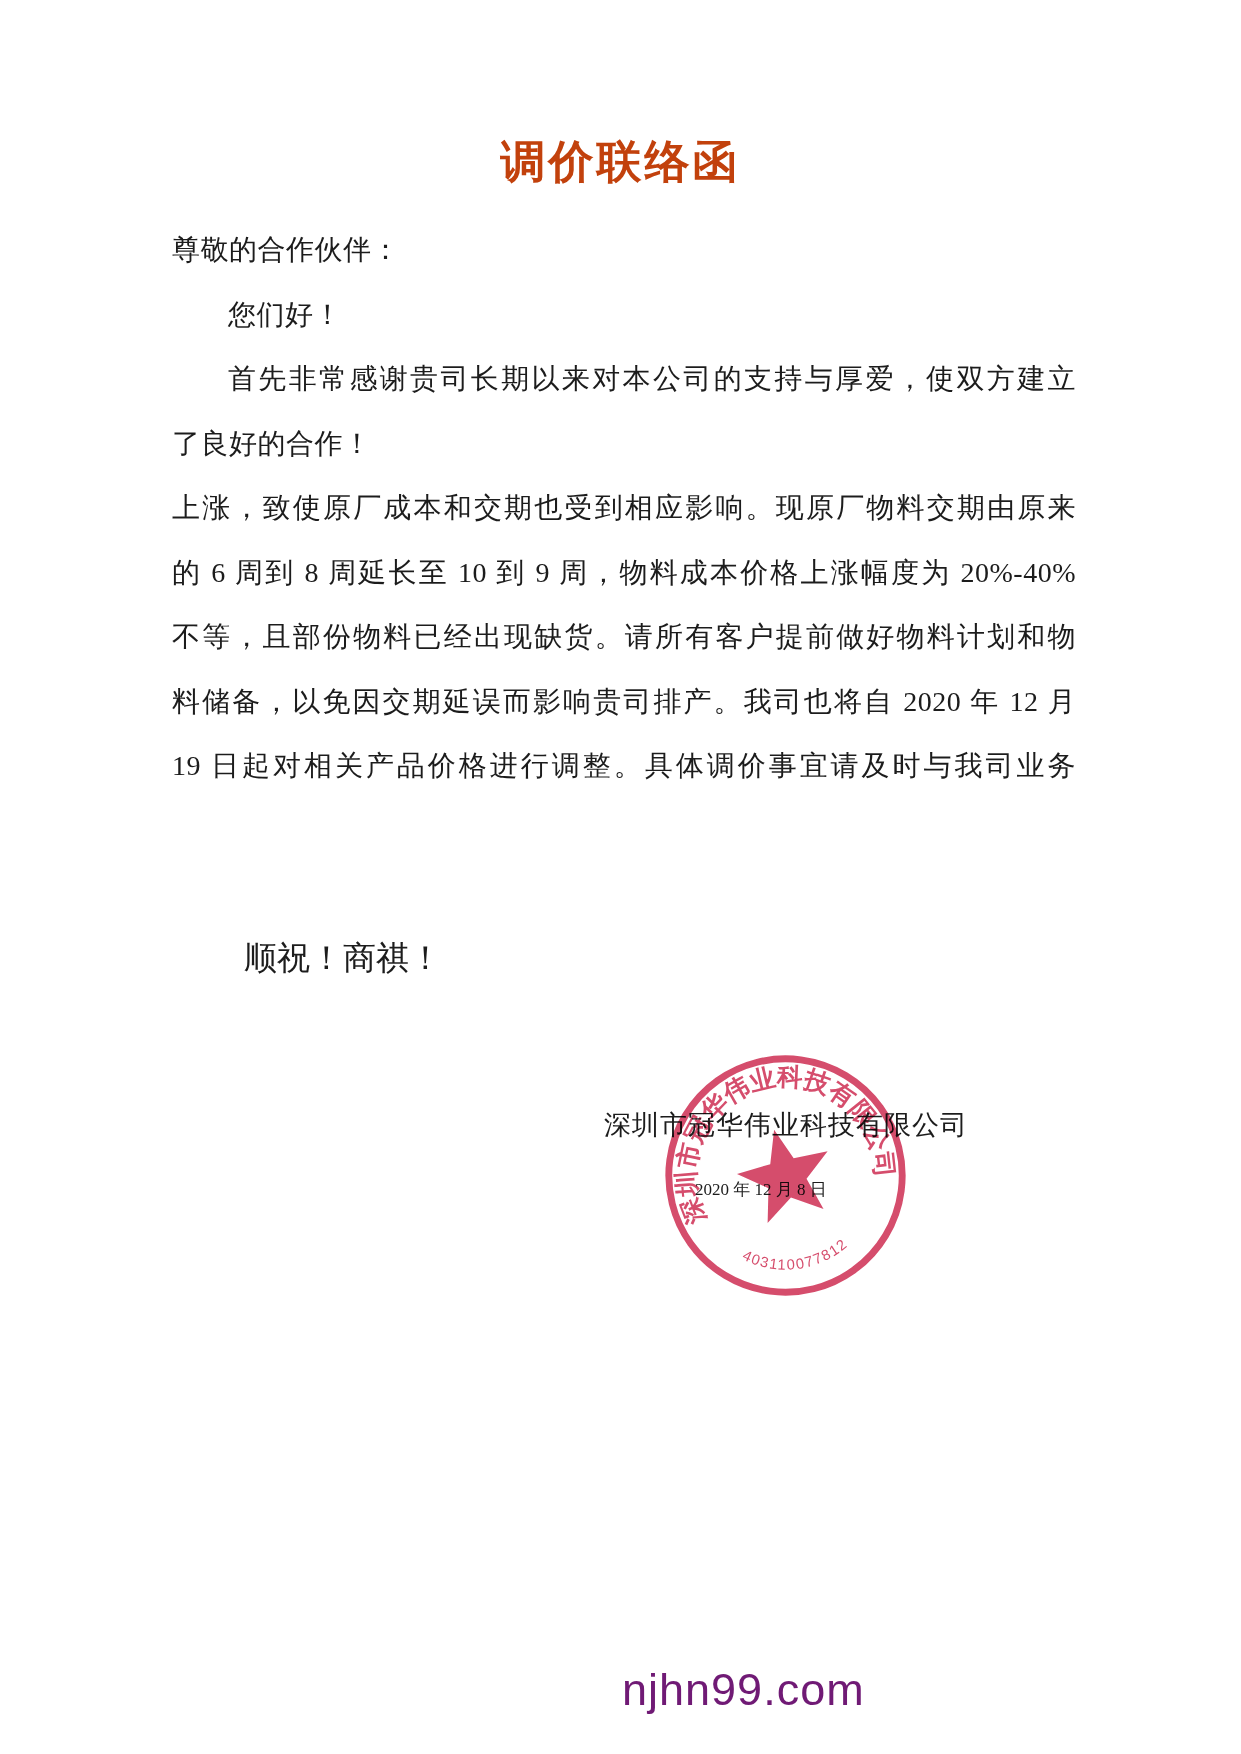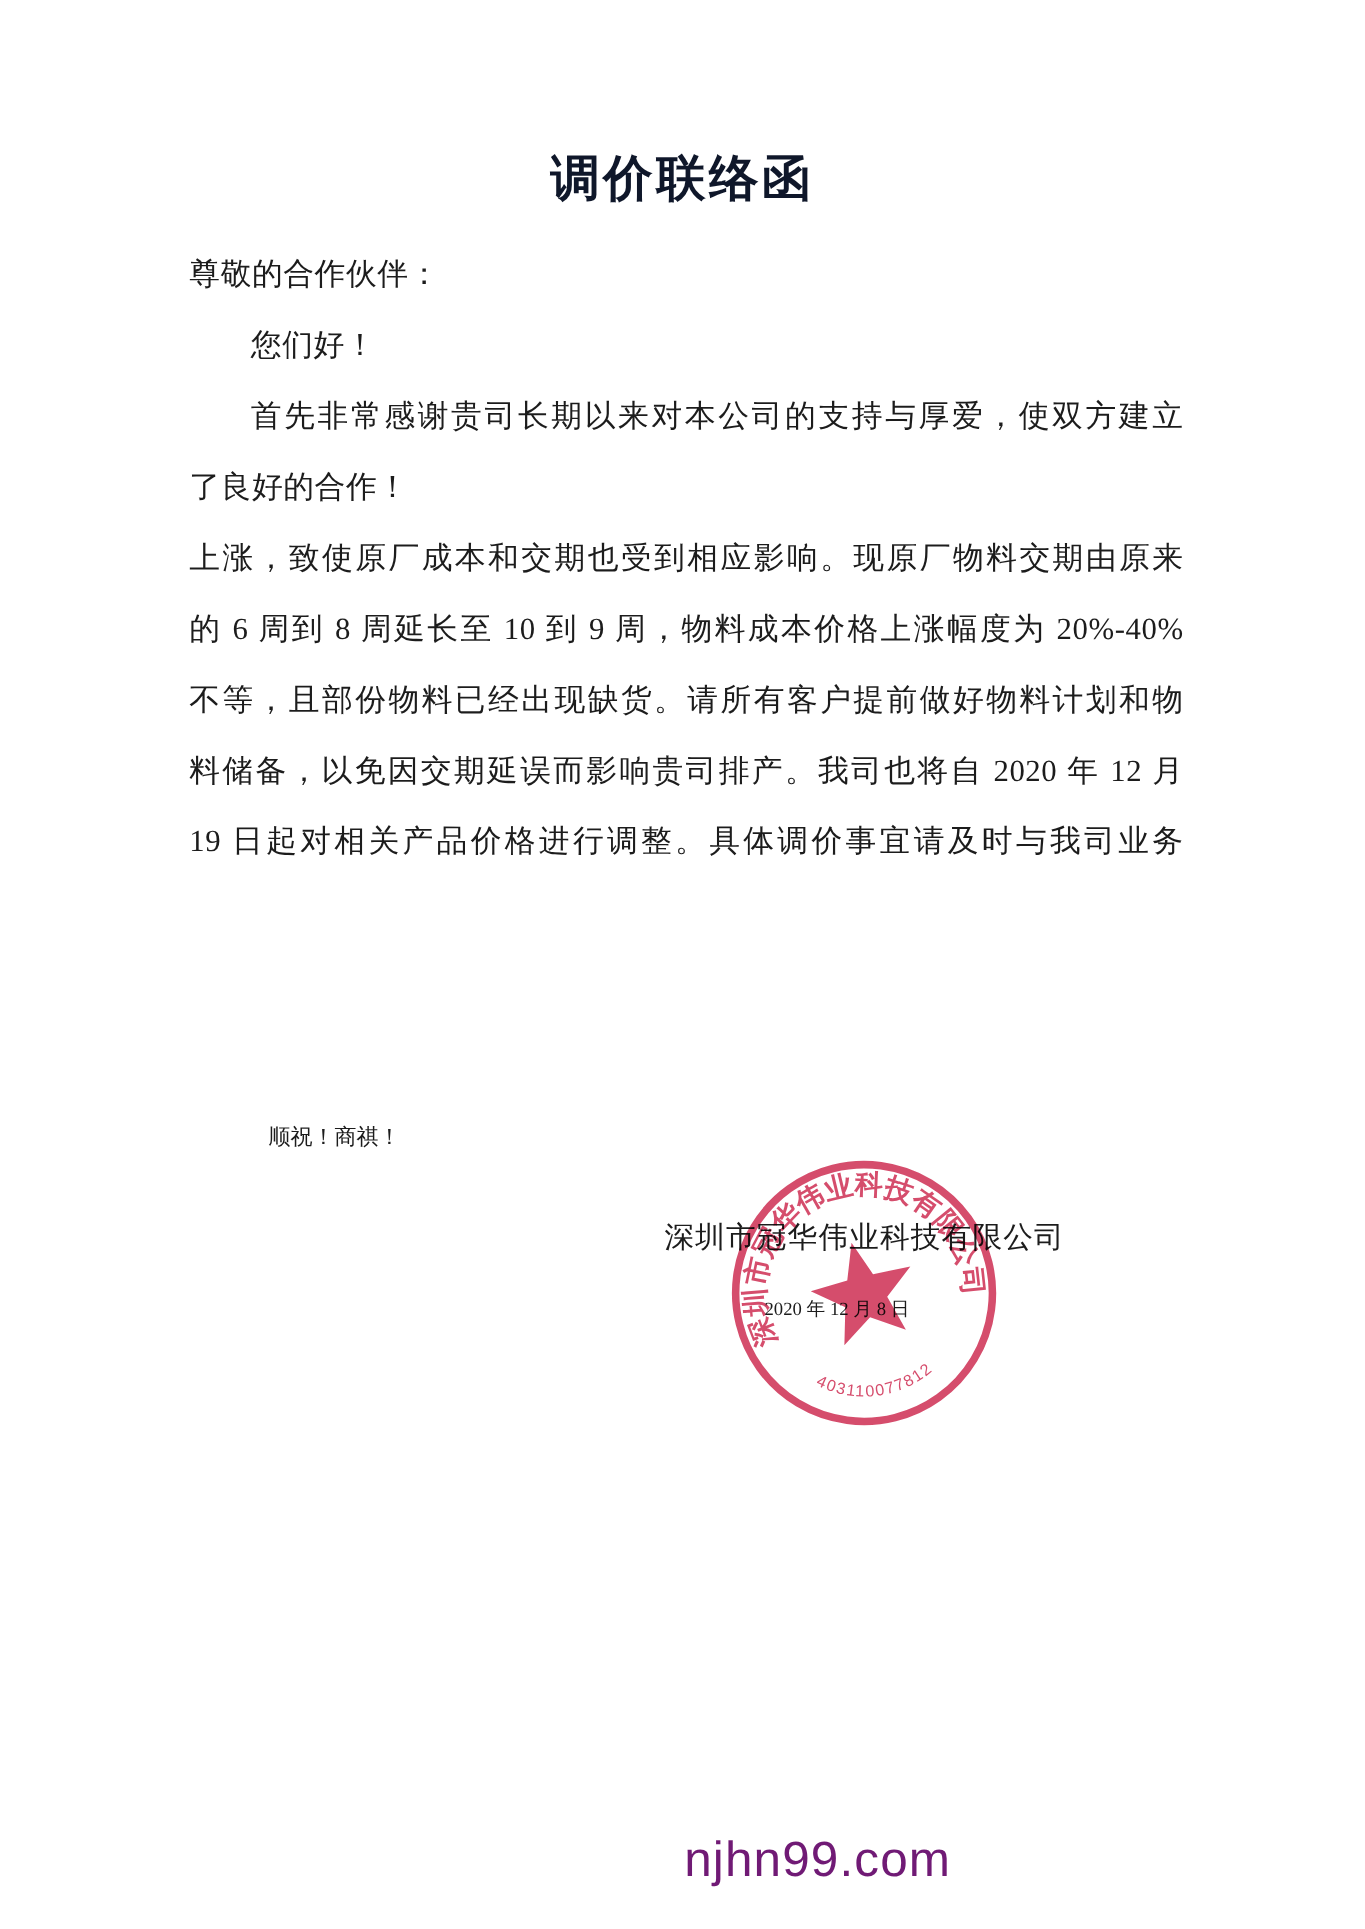--- a/index.html
+++ b/index.html
@@ -9,35 +9,35 @@
     margin:0 auto;
     background:#ffffff;
     font-family:"Liberation Serif","DejaVu Serif",serif;
     color:#1c1c1c;
     overflow:hidden;
   }
   .doc-title {
     position:absolute; left:0; top:132px; width:100%;
     text-align:center;
     font-size:45px; font-weight:bold; letter-spacing:3px;
-    color:#0f172a;
+    color:#c2410c;
   }
   .body-block {
     position:absolute; left:172px; top:218px; width:904px;
   }
   .bline {
     font-size:28px; line-height:64.5px; height:64.5px;
     letter-spacing:0.5px;
     white-space:normal;
   }
   .ind { text-indent:56px; }
   .fill { text-align:justify; text-align-last:justify; }
   .closing-line {
-    position:absolute; left:172px; top:1002px; width:904px;
-    font-size:20px; line-height:64.5px; text-indent:72px;
+    position:absolute; left:172px; top:926px; width:904px;
+    font-size:33px; line-height:64.5px; text-indent:72px;
   }
   .sig-company {
     position:absolute; left:604px; top:1105px;
     font-size:27px; line-height:40px; letter-spacing:1px;
   }
   .sig-date {
     position:absolute; left:695px; top:1170px;
     font-size:17px; line-height:40px;text-align:right;
   }
   .stamp-wrap {

